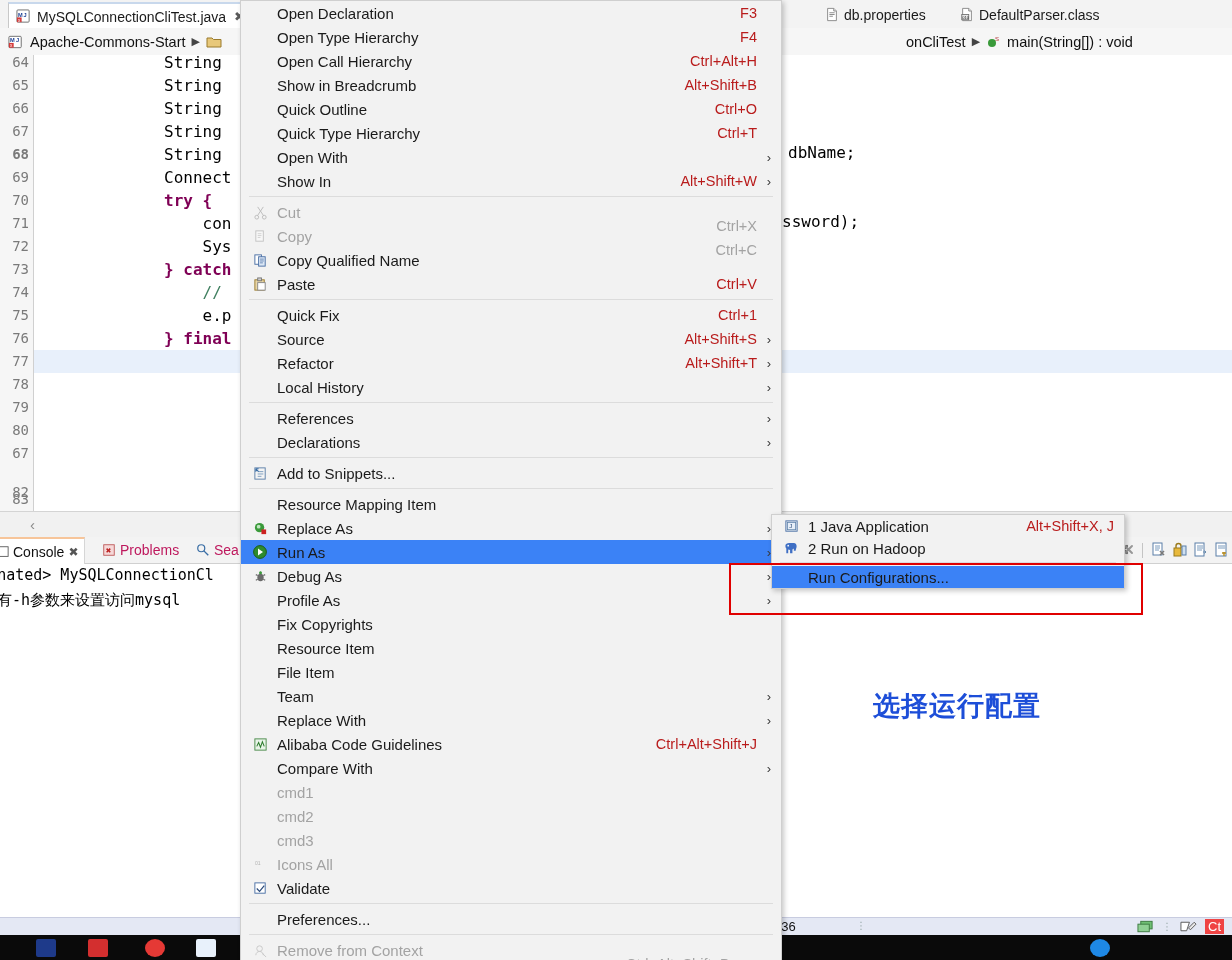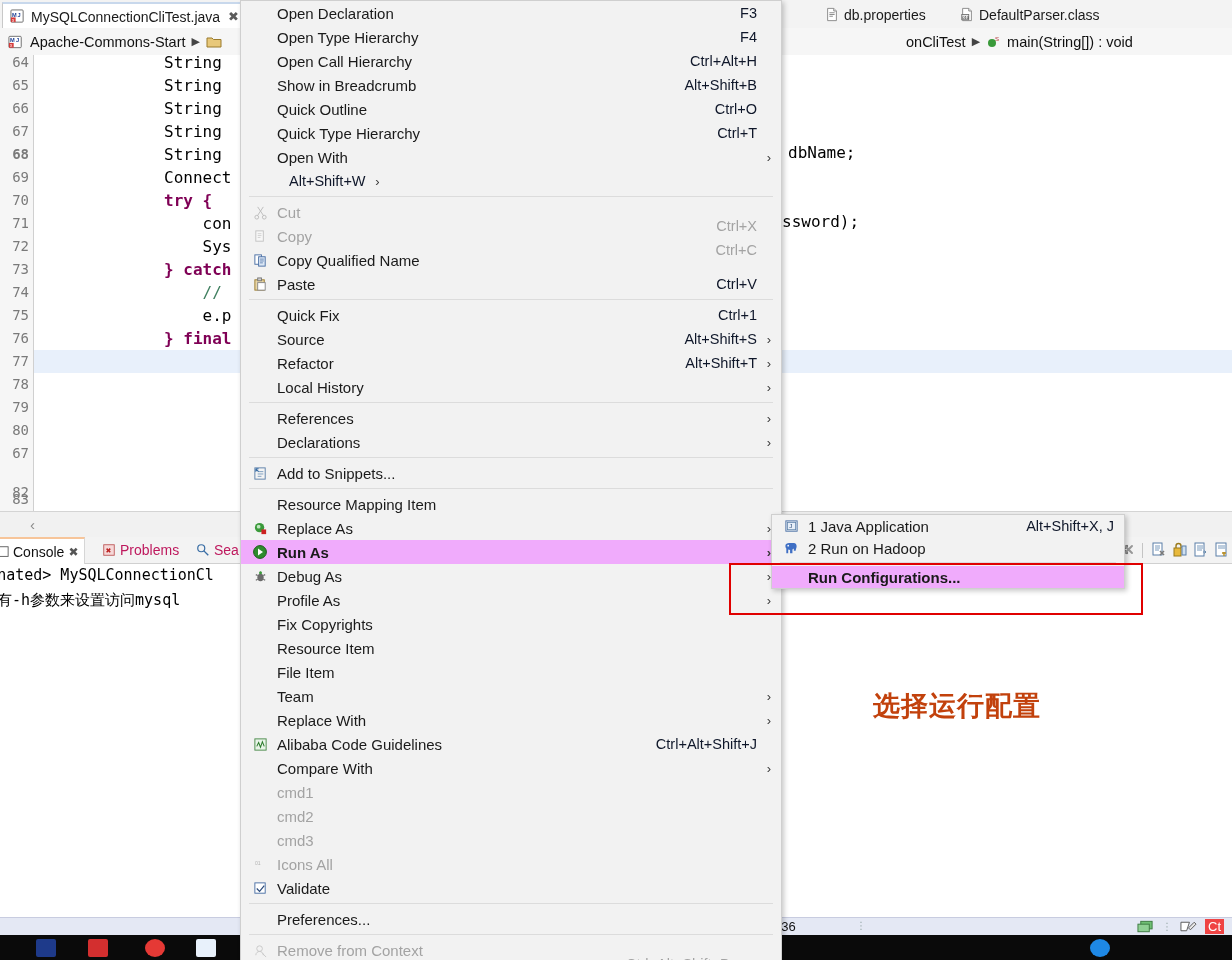--- a/index.html
+++ b/index.html
@@ -212,21 +212,21 @@
   #console-line-1 { position: absolute; left: -48px; top: 0; }
   #console-line-2 { position: absolute; left: -48px; top: 25px; }
 
   
   #annotation-note {
     position: absolute;
     left: 873px; top: 688px;
     font-family: "DejaVu Sans", sans-serif;
     font-size: 27px;
     font-weight: bold;
-    color: #c2410c;
+    color: #1d4ed8;
     letter-spacing: 1px;
     white-space: nowrap;
   }
 
   
   #status-bar {
     position: absolute;
     left: 0; top: 917px;
     width: 1232px; height: 18px;
     background: #e4e8f4;
@@ -264,32 +264,32 @@
   .mi {
     position: relative;
     display: flex;
     align-items: center;
     height: 24px;
     padding: 0 10px 0 0;
     font-size: 15px;
     color: #1a1a1a;
     white-space: nowrap;
   }
-  .mi.sel { background: #f0abfc; font-weight: bold; }
+  .mi.sel { background: #3b82f6; }
   .mi.dis { color: #a3a3a3; }
   .mi .mi-icon {
     width: 22px;
     min-width: 22px;
     margin-left: 8px;
     display: flex;
     align-items: center;
     justify-content: center;
   }
   .mi .mi-label { flex: 1; padding-left: 6px; }
-  .mi .mi-accel { color: #0f172a; font-size: 14.5px; padding-left: 18px; }
+  .mi .mi-accel { color: #b91c1c; font-size: 14.5px; padding-left: 18px; }
   .mi.dis .mi-accel { color: #a3a3a3; margin-top: 28px; }
   .mi .mi-arrow { width: 14px; text-align: right; font-size: 13px; color: #3a3a3a; }
   .msep { height: 1px; background: #dcdcdc; margin: 3px 8px 3px 8px; }
 
   
   #run-as-submenu {
     position: absolute;
     left: 771px; top: 514px;
     width: 352px;
     background: #f2f2f2;
@@ -309,21 +309,21 @@
 
   
   svg { display: block; }
 </style>
 </head>
 <body>
 
 <div id="eclipse-window">
 
   <div id="editor-tabbar">
-    <div class="etab active" style="left:2px;">
+    <div class="etab active" style="left:8px;">
       <span class="mi-icon" style="width:16px;min-width:16px;margin:0;">
         <svg width="15" height="15" viewBox="0 0 16 16">
             <rect x="1" y="1" width="13" height="13" rx="1" fill="#fff" stroke="#6b6b6b"></rect>
             <text x="2" y="8" font-size="6" fill="#1c3f94" font-family="sans-serif" font-weight="bold">M</text>
             <text x="8" y="8" font-size="6" fill="#1c3f94" font-family="sans-serif" font-weight="bold">J</text>
             <rect x="1" y="9" width="5" height="5" fill="#d43a3a"></rect>
             <text x="2" y="13.5" font-size="5" fill="#fff" font-family="sans-serif">x</text>
           </svg>
       </span>
       <span>MySQLConnectionCliTest.java</span>
@@ -592,20 +592,21 @@
     <span class="mi-arrow"></span>
   </div>
   <div class="mi">
     <span class="mi-icon"></span>
     <span class="mi-label">Open With</span>
     <span class="mi-accel"></span>
     <span class="mi-arrow">›</span>
   </div>
   <div class="mi">
     <span class="mi-icon"></span>
+    <span class="mi-label">Show In</span>
     <span class="mi-accel">Alt+Shift+W</span>
     <span class="mi-arrow">›</span>
   </div>
 
   <div class="msep"></div>
 
   <div class="mi dis">
     <span class="mi-icon">
       <svg width="15" height="15" viewBox="0 0 16 16" opacity="0.45">
           <path d="M5 2l6 9M11 2L5 11" stroke="#777" fill="none"></path>

